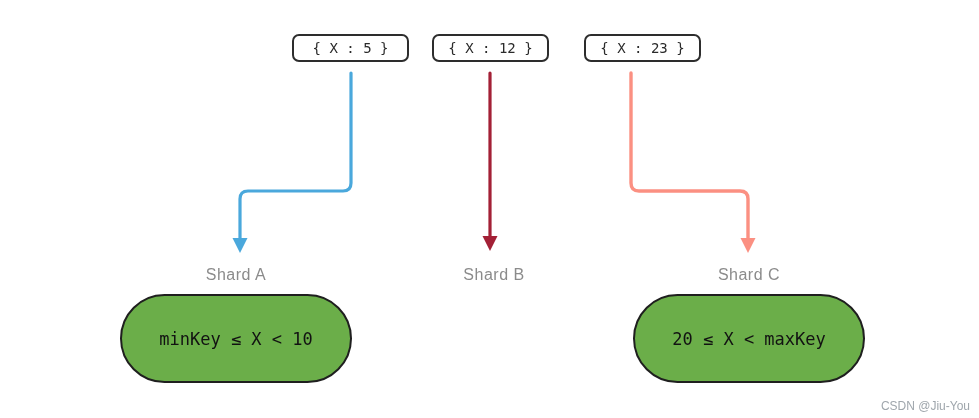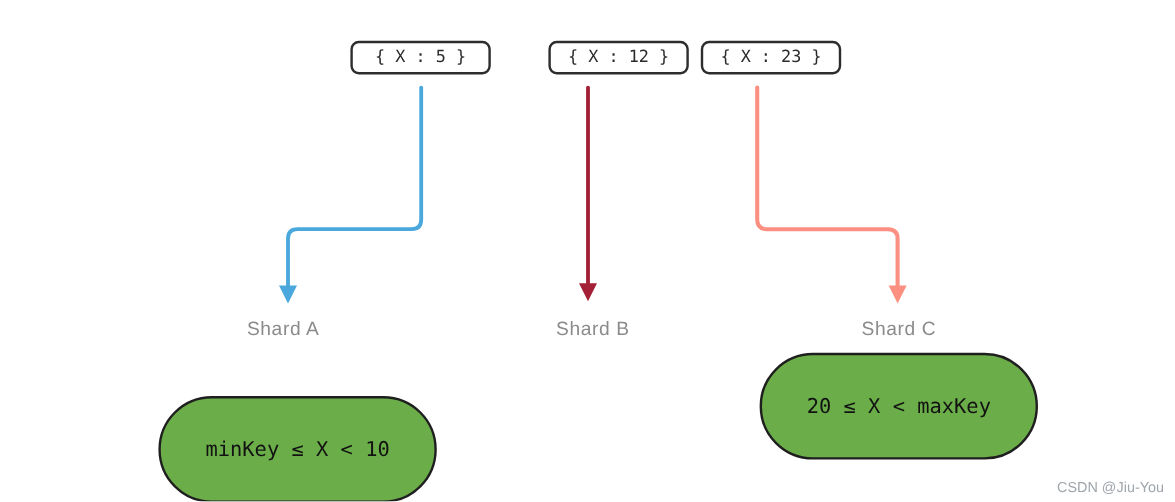--- a/index.html
+++ b/index.html
@@ -26,21 +26,21 @@
     border-radius: 7px;
     display: flex;
     align-items: center;
     justify-content: center;
     font-family: "DejaVu Sans Mono", monospace;
     font-size: 14px;
     color: #2b2b2b;
     white-space: pre;
   }
   .doc-box-1 { left: 292px; }
-  .doc-box-2 { left: 432px; margin-left: 25px; }
+  .doc-box-2 { left: 432px; }
   .doc-box-3 { left: 572px; margin-left: 12px; }
 
   .arrows-svg {
     position: absolute;
     left: 0; top: 0;
     width: 979px;
     height: 418px;
     pointer-events: none;
   }
 
@@ -67,21 +67,21 @@
     border: 2px solid var(--shard_border, #1f1f1f);
     border-radius: 46px;
     display: flex;
     align-items: center;
     justify-content: center;
     font-family: "DejaVu Sans Mono", monospace;
     font-size: 17px;
     color: #121212;
     white-space: pre;
   }
-  .shard-pill-a { left: 132px; margin-top: 36px; }
+  .shard-pill-a { left: 120px; }
   .shard-pill-b { left: 378px; }
   .shard-pill-c { left: 633px; }
 
   .watermark {
     position: absolute;
     right: 9px;
     bottom: 5px;
     font-size: 12px;
     color: var(--watermark, #9fa6ac);
   }

